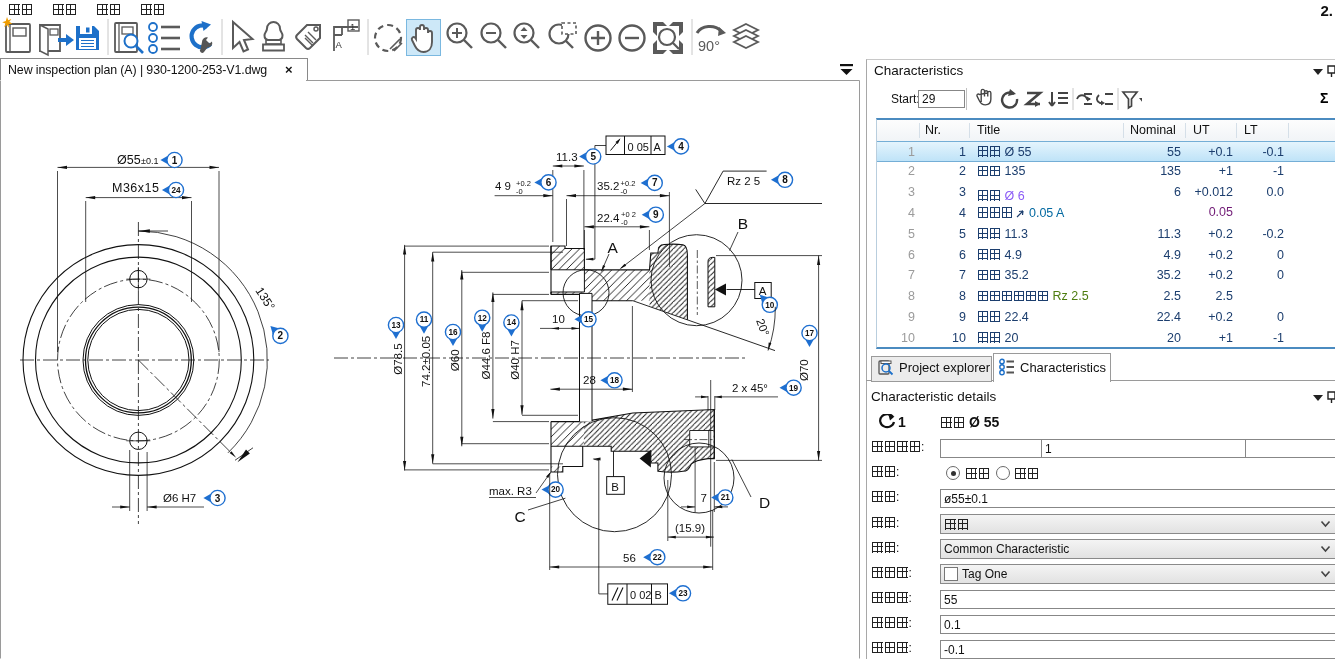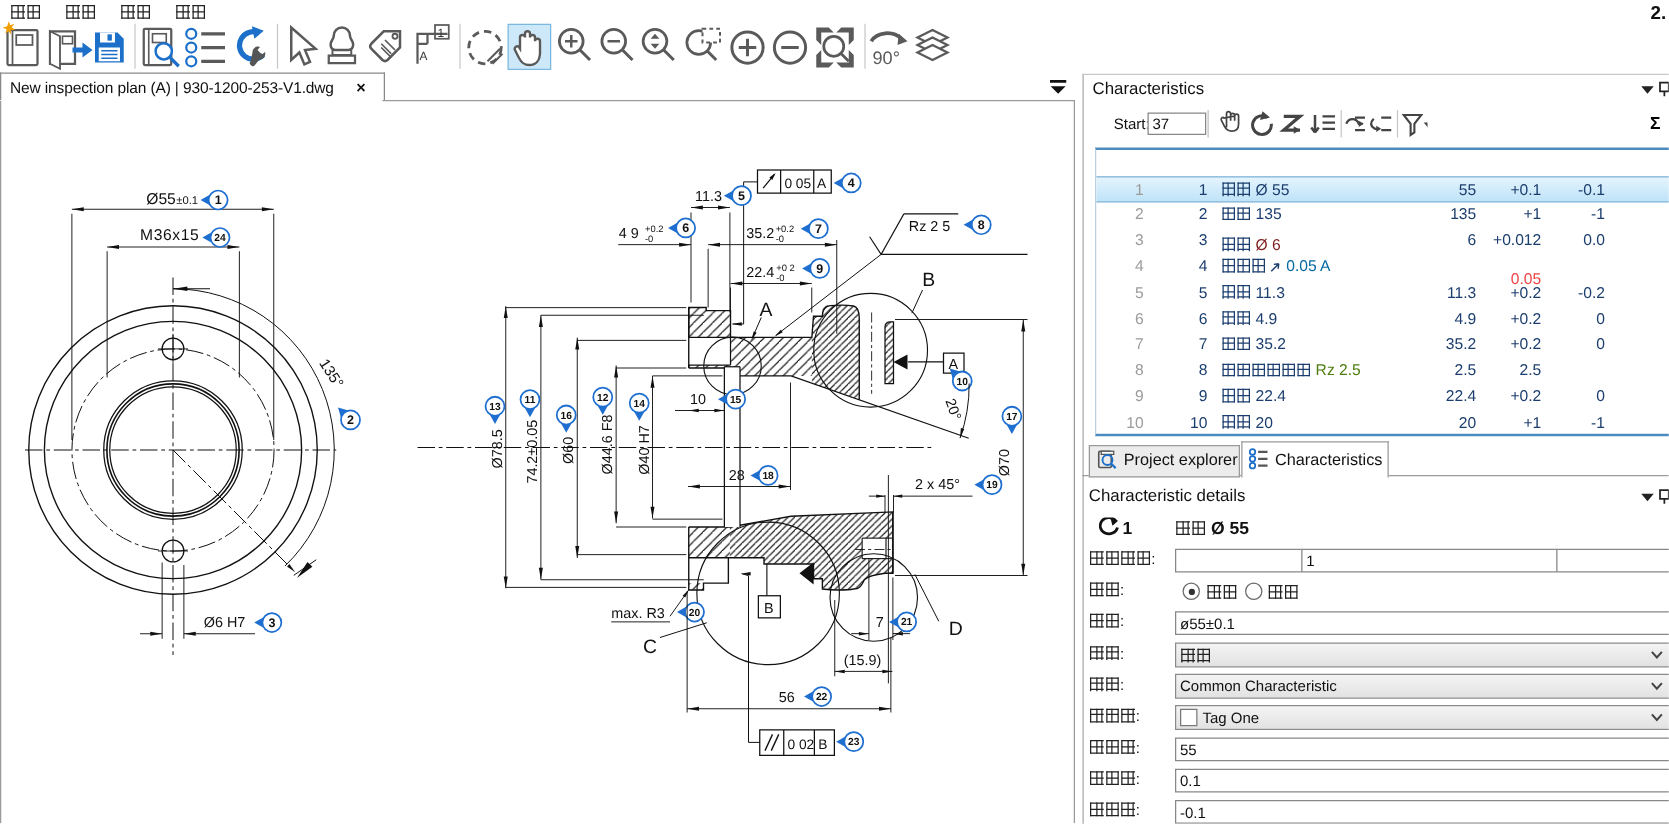--- a/index.html
+++ b/index.html
@@ -444,21 +444,21 @@
 </svg>
 
 <div class="abs" style="left:866px;top:59px;width:469px;height:600px;border-left:1px solid #a8a8a8;border-top:1px solid #c8c8c8;background:#fff;"></div>
 <div class="abs" style="left:874px;top:63px;font-size:13.5px;color:#111;">Characteristics</div>
 <div class="abs" style="left:1313px;top:69px;width:0;height:0;border-left:5px solid transparent;border-right:5px solid transparent;border-top:6px solid #222;"></div>
 <svg class="abs" style="left:1327px;top:64px" width="10" height="14" viewBox="0 0 10 14">
     <path d="M1 2 L8 2 L8 9 L1 9 Z M4.5 9 L4.5 13" fill="none" stroke="#222" stroke-width="1.4"></path>
   </svg>
 
 <div class="abs lbl" style="left:879px;top:92px;margin-left:12px;">Start:</div>
-<div class="ipt" style="left:918px;top:90px;width:39px;height:16px;">37</div>
+<div class="ipt" style="left:918px;top:90px;width:39px;height:16px;">29</div>
 <div class="abs" style="left:966px;top:88px;width:1px;height:22px;background:#c0c0c0;"></div>
 <svg class="abs" style="left:972px;top:86px" width="170" height="26" viewBox="0 0 170 26">
 <g id="chartools">
       <path d="M10 24 v-12 a1.8 1.8 0 0 1 3.6 0 v6 m0 -5 a1.8 1.8 0 0 1 3.5 0 v5 m0 -4 a1.7 1.7 0 0 1 3.4 0 v7 c0 4 -2 6 -6 6 c-3.5 0 -5 -1.5 -6.5 -4.5 l-2.5 -5 c-0.8 -1.6 1.2 -3 2.4 -1.8 z" fill="#fff" stroke="#444" stroke-width="1.5" transform="translate(0,-6) scale(0.92)"></path>
 <path d="M42 8 a 7.5 7.5 0 1 0 3 5" fill="none" stroke="#444" stroke-width="2.4"></path>
 <path d="M38 3 l6 5 -8 2 z" fill="#444"></path>
 <path d="M55 7 h13 l-13 11 h13" fill="none" stroke="#444" stroke-width="2.6"></path>
 <path d="M68 18 l-5 -3 v6 z" fill="#444"></path>
 <path d="M80 6 v14 m0 0 l-3 -4 m3 4 l3 -4" fill="none" stroke="#444" stroke-width="2"></path>
 <path d="M86 7 h10 M86 12 h10 M86 17 h10" stroke="#444" stroke-width="1.8"></path>
@@ -468,52 +468,65 @@
 <path d="M133 8 h8 M133 18 h8 M127 9 c-3 3 -3 6 1 8 l3 0" fill="none" stroke="#444" stroke-width="1.8"></path>
 <path d="M133 17 l-4 -2.5 v5 z" fill="#444"></path>
 <line x1="146" y1="2" x2="146" y2="24" stroke="#c8c8c8" stroke-width="1"></line>
 <path d="M151 6 h14 l-5.5 7 v7 l-3 2 v-9 z" fill="none" stroke="#444" stroke-width="1.7"></path>
 <path d="M167 12 l4 5 4 -5 z" fill="#444"></path>
     </g>
 </svg>
 <div class="abs" style="left:1320px;top:90px;font-size:14px;font-weight:bold;">Σ</div>
 
 <div id="table" class="abs" style="left:876px;top:118px;width:459px;height:227px;border-top:2px solid #4b8bc0;border-bottom:2px solid #4b8bc0;border-left:1px solid #b9cede;overflow:hidden;font-size:12.5px;">
+    <div style="position:absolute;left:0;top:0;width:459px;height:21px;background:linear-gradient(#fdfdfd,#f1f4f7);border-bottom:1px solid #dce6ef;">
+<div style="position:absolute;left:42px;top:3px;width:1px;height:15px;background:#d5dfe8;"></div>
+<div style="position:absolute;left:92px;top:3px;width:1px;height:15px;background:#d5dfe8;"></div>
+<div style="position:absolute;left:246px;top:3px;width:1px;height:15px;background:#d5dfe8;"></div>
+<div style="position:absolute;left:308px;top:3px;width:1px;height:15px;background:#d5dfe8;"></div>
+<div style="position:absolute;left:359px;top:3px;width:1px;height:15px;background:#d5dfe8;"></div>
+<div style="position:absolute;left:411px;top:3px;width:1px;height:15px;background:#d5dfe8;"></div>
+<span style="position:absolute;left:48px;top:3px;color:#111;">Nr.</span>
+<span style="position:absolute;left:100px;top:3px;color:#111;">Title</span>
+<span style="position:absolute;left:253px;top:3px;color:#111;">Nominal</span>
+<span style="position:absolute;left:316px;top:3px;color:#111;">UT</span>
+<span style="position:absolute;left:367px;top:3px;color:#111;">LT</span>
+</div>
 <div style="position:absolute;left:0;top:21.0px;width:459px;height:18.8px;background:linear-gradient(#e4f4fd,#bfe3f8);border-top:1px solid #74aed6;border-bottom:1px solid #74aed6;">
 <span style="position:absolute;right:421px;top:2.5px;color:#9b9b9b;">1</span>
 <span style="position:absolute;right:370px;top:2.5px;color:#1c3e6e;">1</span>
 <span style="position:absolute;left:100px;top:2.5px;color:#1c3e6e;"><span class="cjb"></span><span class="cjb"></span> Ø 55</span>
 <span style="position:absolute;right:155px;top:2.5px;color:#1c3e6e;">55</span>
 <span style="position:absolute;right:103px;top:2.5px;color:#1c3e6e;">+0.1</span>
 <span style="position:absolute;right:52px;top:2.5px;color:#1c3e6e;">-0.1</span>
 </div>
 <div style="position:absolute;left:0;top:41.8px;width:459px;height:20.8px;">
 <span style="position:absolute;right:421px;top:2.5px;color:#9b9b9b;">2</span>
 <span style="position:absolute;right:370px;top:2.5px;color:#1c3e6e;">2</span>
 <span style="position:absolute;left:100px;top:2.5px;color:#1c3e6e;"><span class="cjb"></span><span class="cjb"></span> 135</span>
 <span style="position:absolute;right:155px;top:2.5px;color:#1c3e6e;">135</span>
 <span style="position:absolute;right:103px;top:2.5px;color:#1c3e6e;">+1</span>
 <span style="position:absolute;right:52px;top:2.5px;color:#1c3e6e;">-1</span>
 </div>
 <div style="position:absolute;left:0;top:62.6px;width:459px;height:20.8px;">
 <span style="position:absolute;right:421px;top:2.5px;color:#9b9b9b;">3</span>
 <span style="position:absolute;right:370px;top:2.5px;color:#1c3e6e;">3</span>
-<span style="position:absolute;left:100px;top:6px;color:#7f1d1d;"><span class="cjb"></span><span class="cjb"></span> Ø 6</span>
+<span style="position:absolute;left:100px;top:6px;color:#8b5cf6;"><span class="cjb"></span><span class="cjb"></span> Ø 6</span>
 <span style="position:absolute;right:155px;top:2.5px;color:#1c3e6e;">6</span>
 <span style="position:absolute;right:103px;top:2.5px;color:#1c3e6e;">+0.012</span>
 <span style="position:absolute;right:52px;top:2.5px;color:#1c3e6e;">0.0</span>
 </div>
 <div style="position:absolute;left:0;top:83.4px;width:459px;height:20.8px;">
 <span style="position:absolute;right:421px;top:2.5px;color:#9b9b9b;">4</span>
 <span style="position:absolute;right:370px;top:2.5px;color:#1c3e6e;">4</span>
 <span style="position:absolute;left:100px;top:2.5px;color:#0369a1;"><span class="cjb"></span><span class="cjb"></span><span class="cjb"></span> <svg width="9" height="9" viewBox="0 0 9 9" style="vertical-align:-1px">
           <path d="M1 8 L7 2 M7 2 l-4 0.5 M7 2 l-0.5 4" stroke="#1c3e6e" stroke-width="1.2" fill="none"></path>
         </svg> 0.05 A</span>
 <span style="position:absolute;right:155px;top:2.5px;color:#1c3e6e;"></span>
-<span style="position:absolute;right:103px;top:13px;color:#ef4444;">0.05</span>
+<span style="position:absolute;right:103px;top:2px;color:#701a75;">0.05</span>
 <span style="position:absolute;right:52px;top:2.5px;color:#1c3e6e;"></span>
 </div>
 <div style="position:absolute;left:0;top:104.2px;width:459px;height:20.8px;">
 <span style="position:absolute;right:421px;top:2.5px;color:#9b9b9b;">5</span>
 <span style="position:absolute;right:370px;top:2.5px;color:#1c3e6e;">5</span>
 <span style="position:absolute;left:100px;top:2.5px;color:#1c3e6e;"><span class="cjb"></span><span class="cjb"></span> 11.3</span>
 <span style="position:absolute;right:155px;top:2.5px;color:#1c3e6e;">11.3</span>
 <span style="position:absolute;right:103px;top:2.5px;color:#1c3e6e;">+0.2</span>
 <span style="position:absolute;right:52px;top:2.5px;color:#1c3e6e;">-0.2</span>
 </div>

